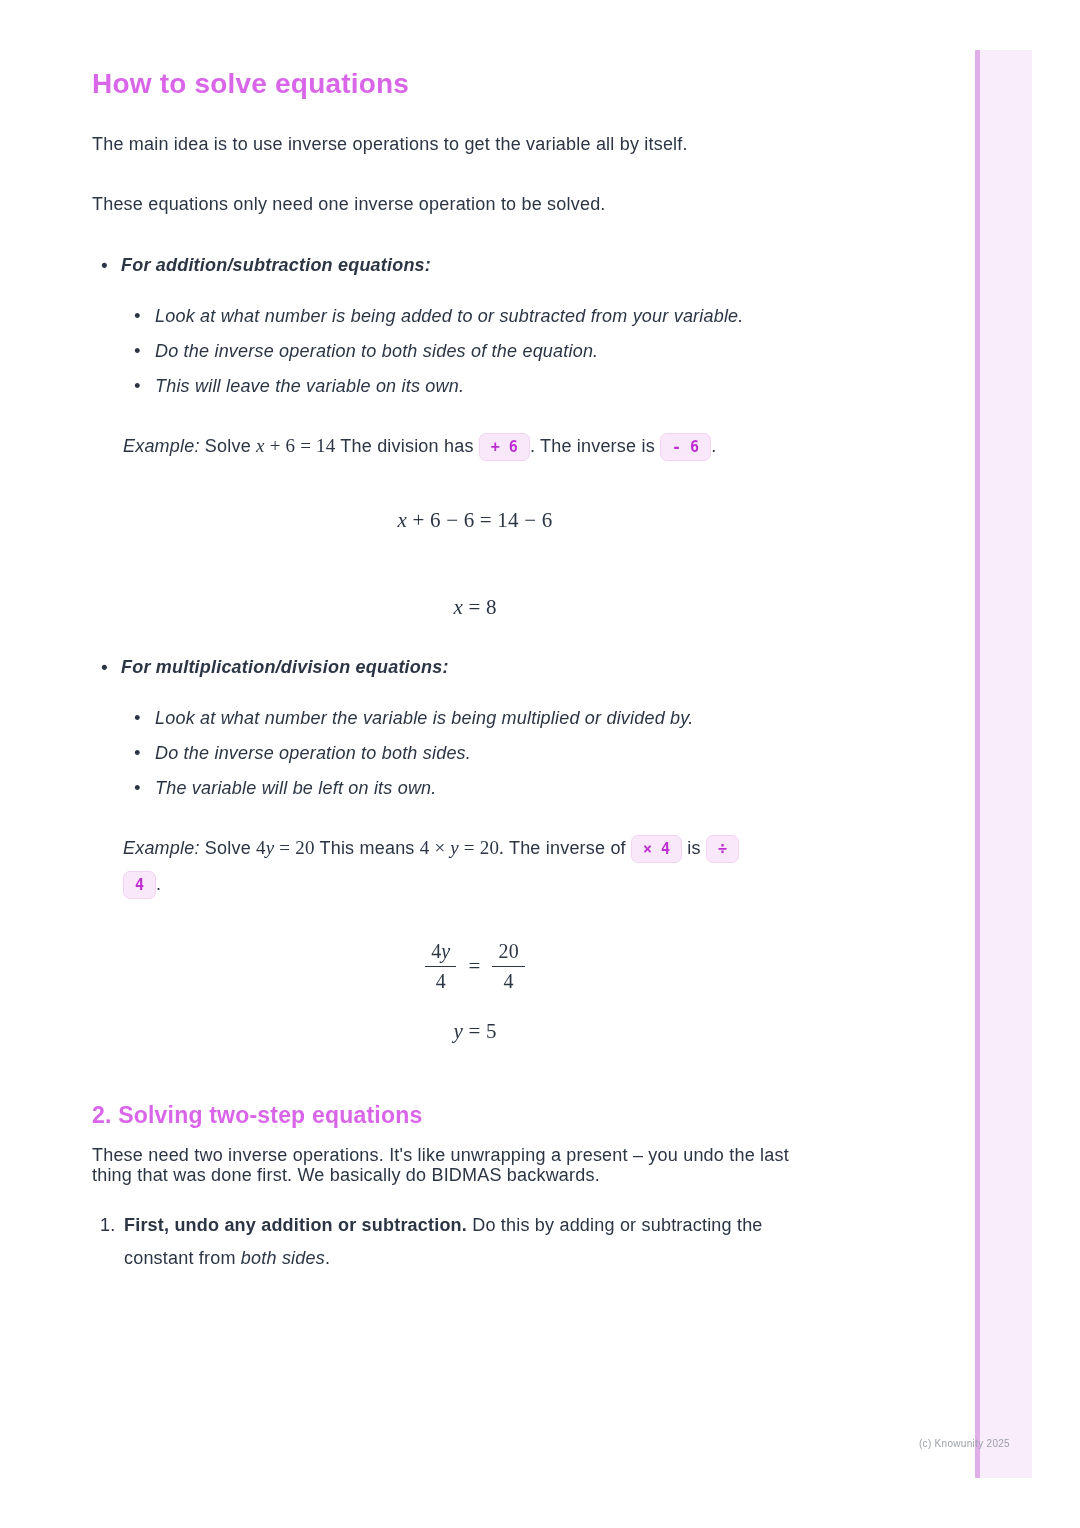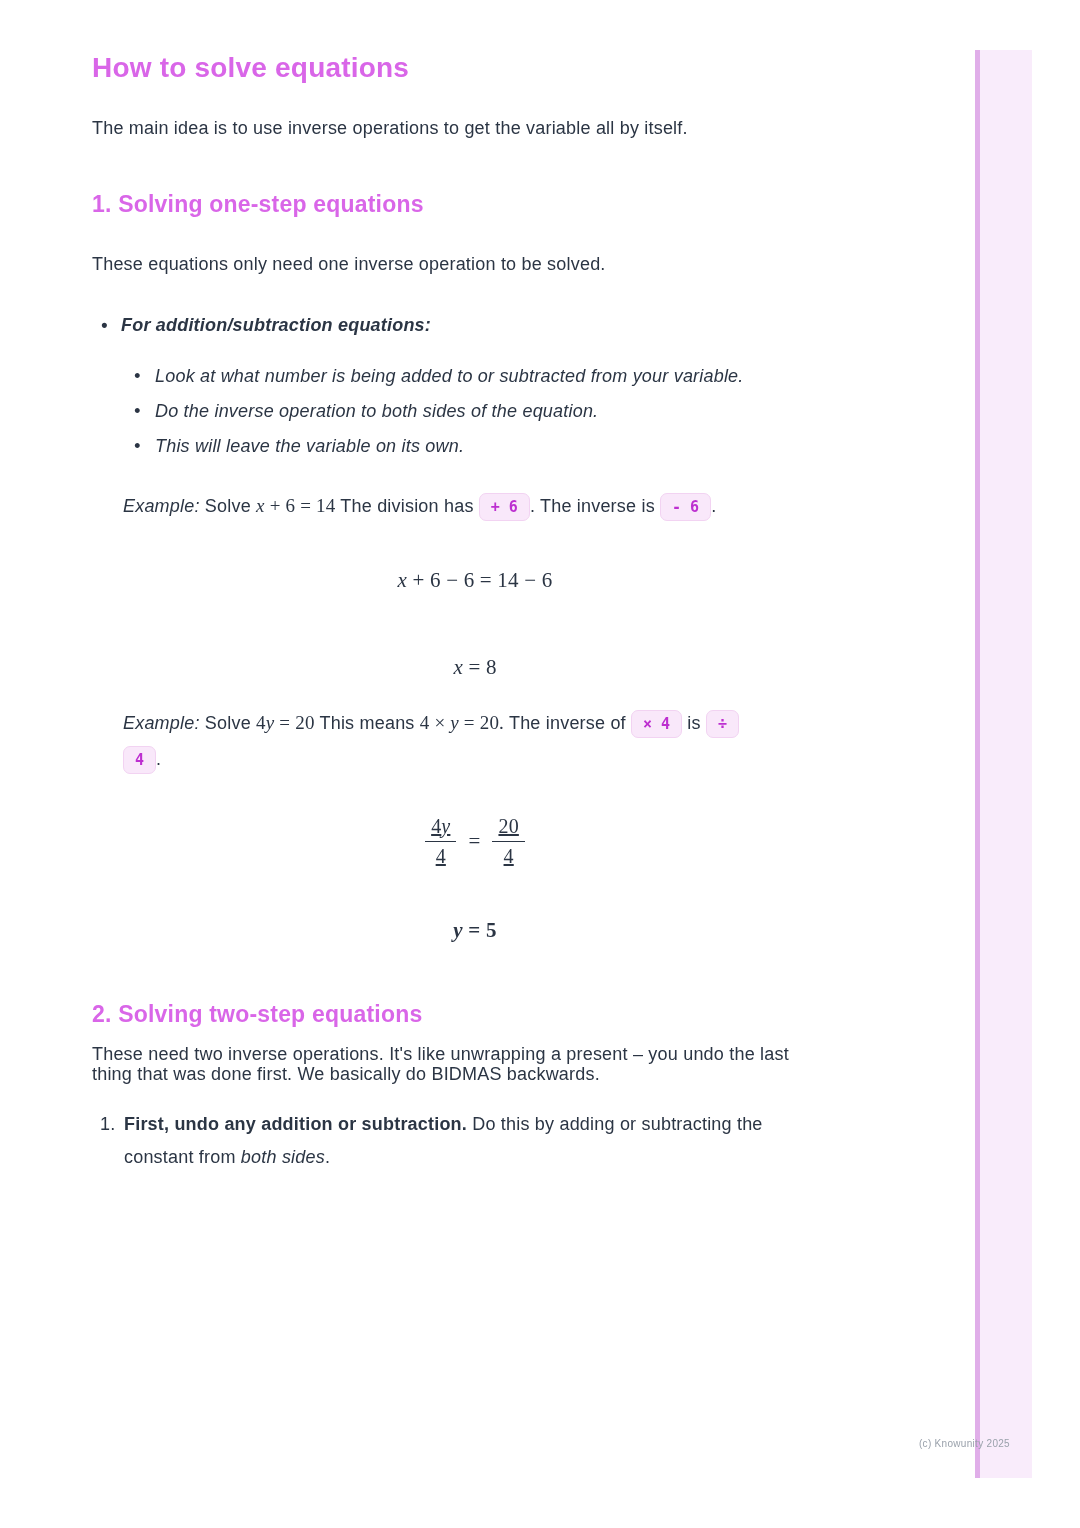--- a/index.html
+++ b/index.html
@@ -6,21 +6,21 @@
   body{
     width:1080px;height:1528px;position:relative;overflow:hidden;
     background:#ffffff;color:#2b3544;
     font-family:"Liberation Sans",sans-serif;
     letter-spacing:0.2px;
   }
   
   .band-line{position:absolute;left:975px;top:50px;width:5px;height:1428px;background:#e0aee9;}
   .band-fill{position:absolute;left:980px;top:50px;width:52px;height:1428px;background:#f9ecfb;}
 
-  .content{position:absolute;left:92px;top:0;width:740px;}
+  .content{position:absolute;left:92px;top:16px;width:740px;}
 
   h1{margin:52px 0 0 0;font-size:28px;line-height:32px;font-weight:bold;color:#d966e8;}
   h2{margin:0;font-size:23px;line-height:27px;font-weight:bold;color:#d966e8;}
   .h2-one{margin-top:49px;}
   .h2-two{margin-top:58px;}
   p{margin:0;font-size:18px;line-height:27px;}
   .intro{margin-top:31px;}
   .sec-intro{margin-top:33px;}
   .sec2-intro{margin-top:16px;line-height:20px;}
 
@@ -39,23 +39,23 @@
   .mvar{font-style:italic;}
   .chip{
     display:inline-block;background:#f9e8fa;border:1px solid #f2d3f2;border-radius:7px;
     padding:1px 11px;font-family:"DejaVu Sans Mono",monospace;font-size:15px;font-weight:bold;
     color:#bd2fd0;line-height:24px;vertical-align:baseline;letter-spacing:0;
   }
   .math-block{width:766px;text-align:center;font-family:"Liberation Serif",serif;font-size:21px;color:#2b3544;}
   .eq-a{margin-top:44px;}
   .eq-b{margin-top:62px;}
   .eq-frac{margin-top:38px;}
-  .eq-c{margin-top:50px;font-weight:bold;}
+  .eq-c{margin-top:26px;}
   .mul-list{margin-top:48px;}
-  .frac{display:inline-block;vertical-align:middle;font-size:20px;text-decoration:underline;}
+  .frac{display:inline-block;vertical-align:middle;font-size:20px;}
   .fnum{display:block;padding:0 6px 3px;border-bottom:1.6px solid #2b3544;}
   .fden{display:block;padding-top:3px;}
   .feq{display:inline-block;margin:0 12px;vertical-align:middle;}
 
   ol{list-style:none;margin:24px 0 0 0;padding:0;}
   ol > li{position:relative;padding-left:32px;font-size:18px;line-height:33px;}
   .oli-num{position:absolute;left:8px;top:0;}
   .b{font-weight:bold;}
   .i{font-style:italic;}
 
@@ -66,21 +66,20 @@
 
 <div class="band-line"></div>
 <div class="band-fill"></div>
 
 <div class="content">
 
   <h1>How to solve equations</h1>
 
   <p class="intro">The main idea is to use inverse operations to get the variable all by itself.</p>
 
-  <h2 class="h2-one">1. Solving one-step equations</h2>
 
   <p class="sec-intro">These equations only need one inverse operation to be solved.</p>
 
   <ul class="lvl1">
     <li>
       <span>For addition/subtraction equations:</span>
       <ul class="lvl2">
         <li>Look at what number is being added to or subtracted from your variable.</li>
         <li>Do the inverse operation to both sides of the equation.</li>
         <li>This will leave the variable on its own.</li>
@@ -93,20 +92,30 @@
   </p>
 
   <div class="math-block eq-a">
     <span class="mvar">x</span><span> + 6 − 6 = 14 − 6</span>
   </div>
 
   <div class="math-block eq-b">
     <span class="mvar">x</span><span> = 8</span>
   </div>
 
+  <ul class="lvl1 mul-list">
+    <li>
+      <span>For multiplication/division equations:</span>
+      <ul class="lvl2">
+        <li>Look at what number the variable is being multiplied or divided by.</li>
+        <li>Do the inverse operation to both sides.</li>
+        <li>The variable will be left on its own.</li>
+      </ul>
+    </li>
+  </ul>
 
   <p class="example justified">
     <span class="ex-label">Example:</span><span> Solve </span><span class="mathline"><span>4</span><span class="mvar">y</span><span> = 20</span></span><span> This means </span><span class="mathline"><span>4 × </span><span class="mvar">y</span><span> = 20.</span></span><span> The inverse of </span><span class="chip">× 4</span><span> is </span><span class="chip">÷</span><br>
     <span class="chip">4</span><span>.</span>
   </p>
 
   <div class="math-block eq-frac">
     <span class="frac"><span class="fnum"><span>4</span><span class="mvar">y</span></span><span class="fden">4</span></span><span class="feq">=</span><span class="frac"><span class="fnum">20</span><span class="fden">4</span></span>
   </div>
 

